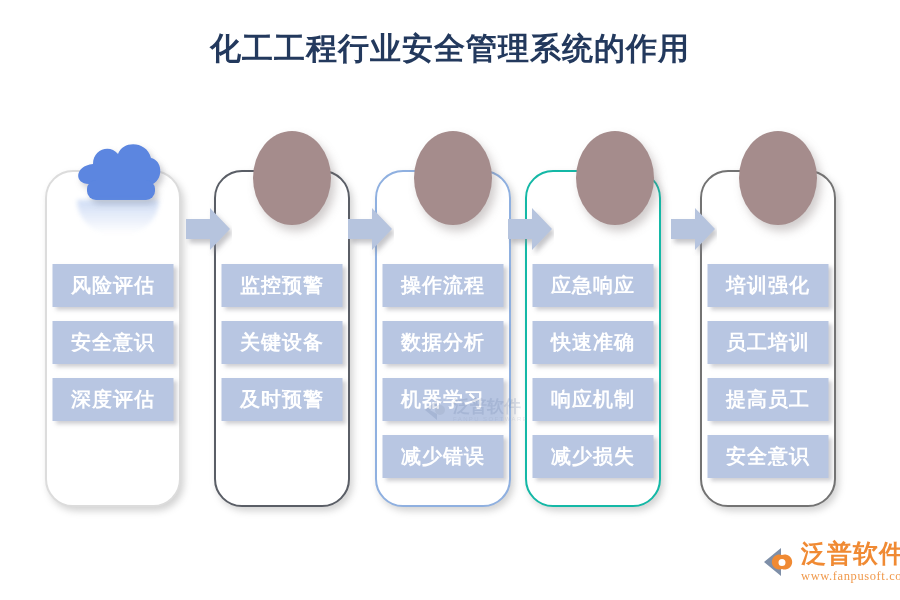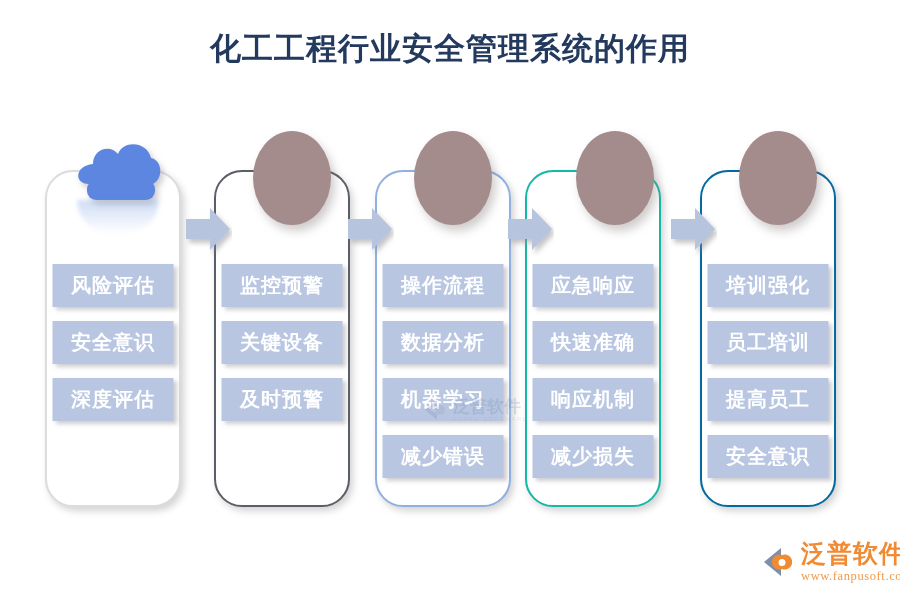--- a/index.html
+++ b/index.html
@@ -44,21 +44,21 @@
     height: 337px;
     border-radius: 28px;
     background: #ffffff;
     box-sizing: border-box;
     box-shadow: 3px 4px 7px rgba(120,120,120,0.33);
   }
   .col-1 { left: 45px;  border: 2px solid #dcdcdc; }
   .col-2 { left: 214px; border: 2px solid #5a5e66; text-align: center; }
   .col-3 { left: 375px; border: 2px solid #8fb0e0; }
   .col-4 { left: 518px; border: 2px solid #14b8a6; margin-left: 7px; }
-  .col-5 { left: 700px; border: 2px solid #0369a1; }
+  .col-5 { left: 700px; border: 2px solid #737373; }
 
   
   .ellipse {
     position: absolute;
     width: 78px;
     height: 94px;
     border-radius: 50%;
     background: #a58c8c;
     filter: blur(0.6px);
     box-shadow: 4px 6px 10px rgba(120,110,110,0.35);

